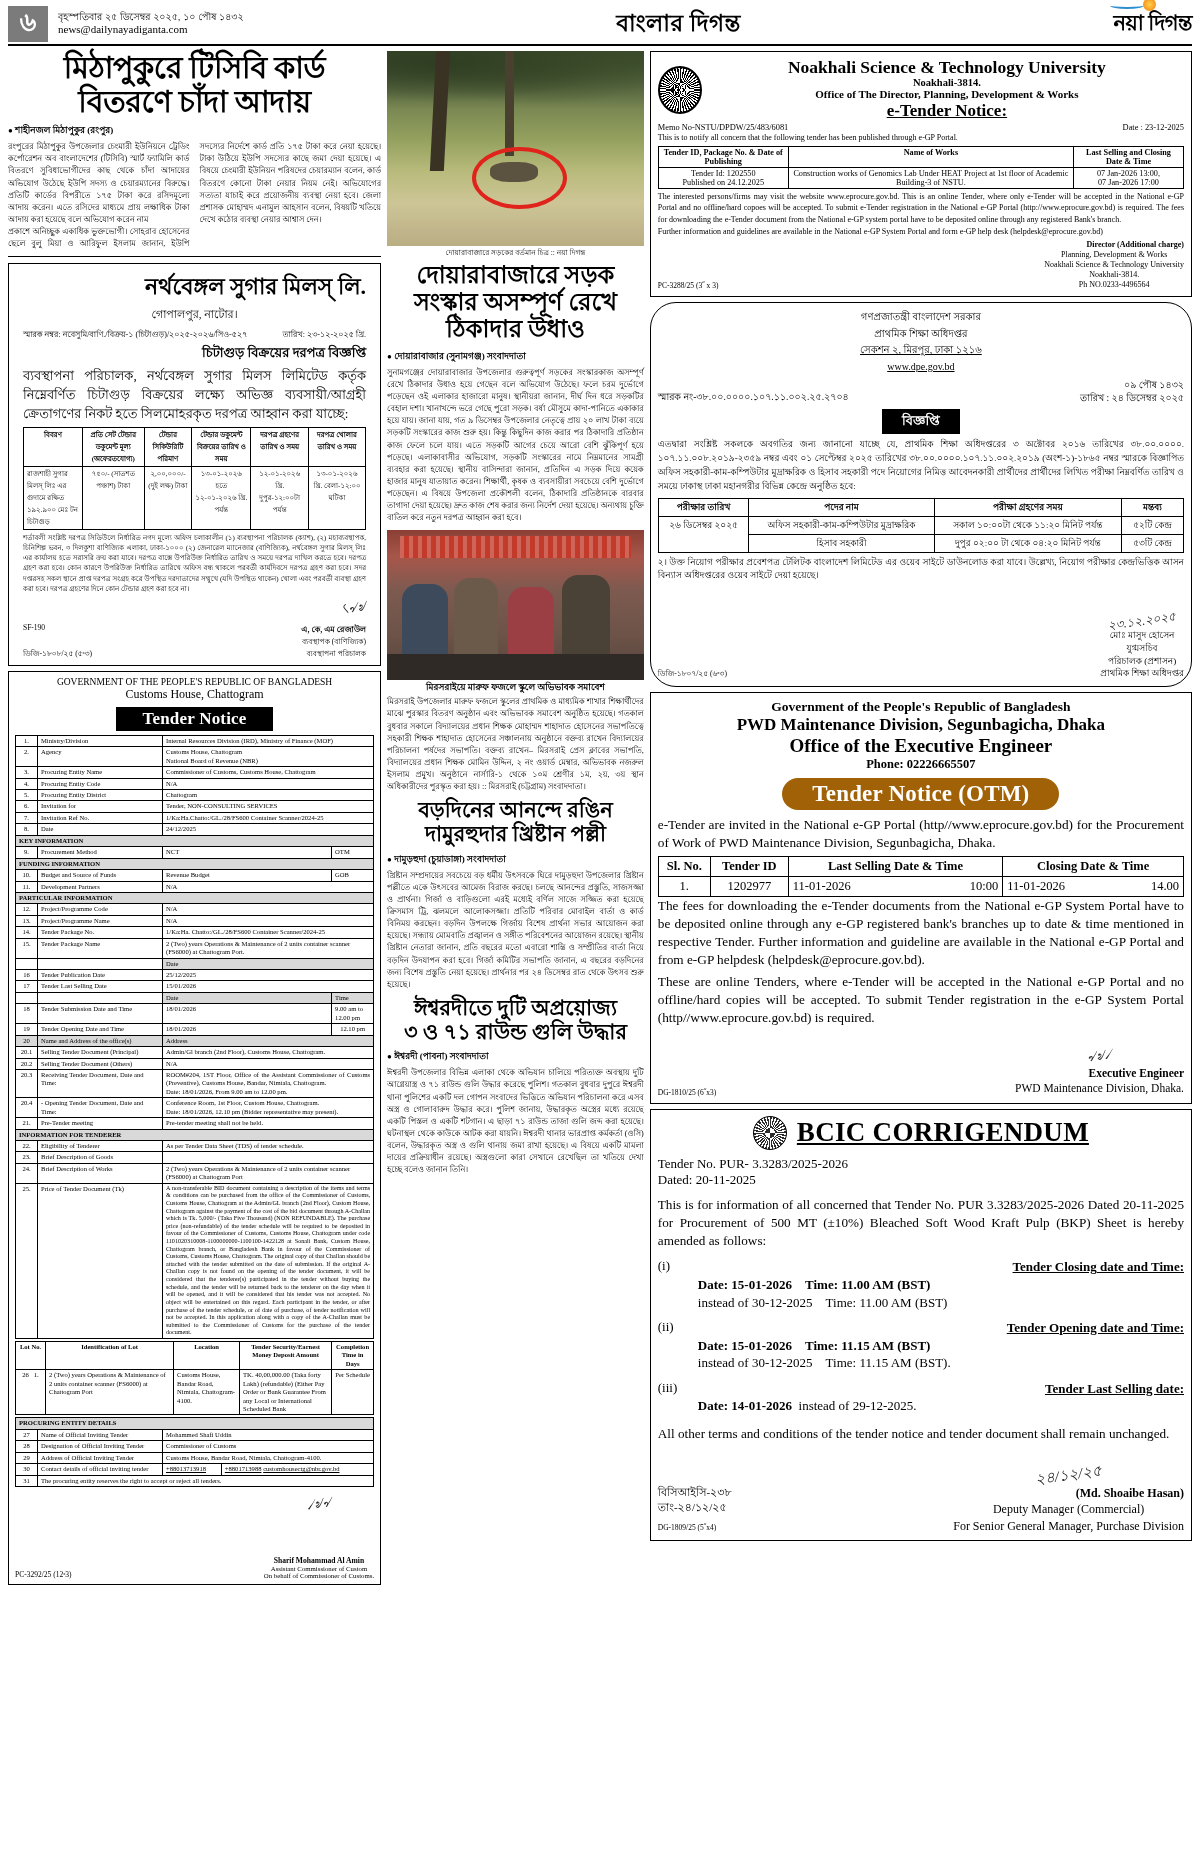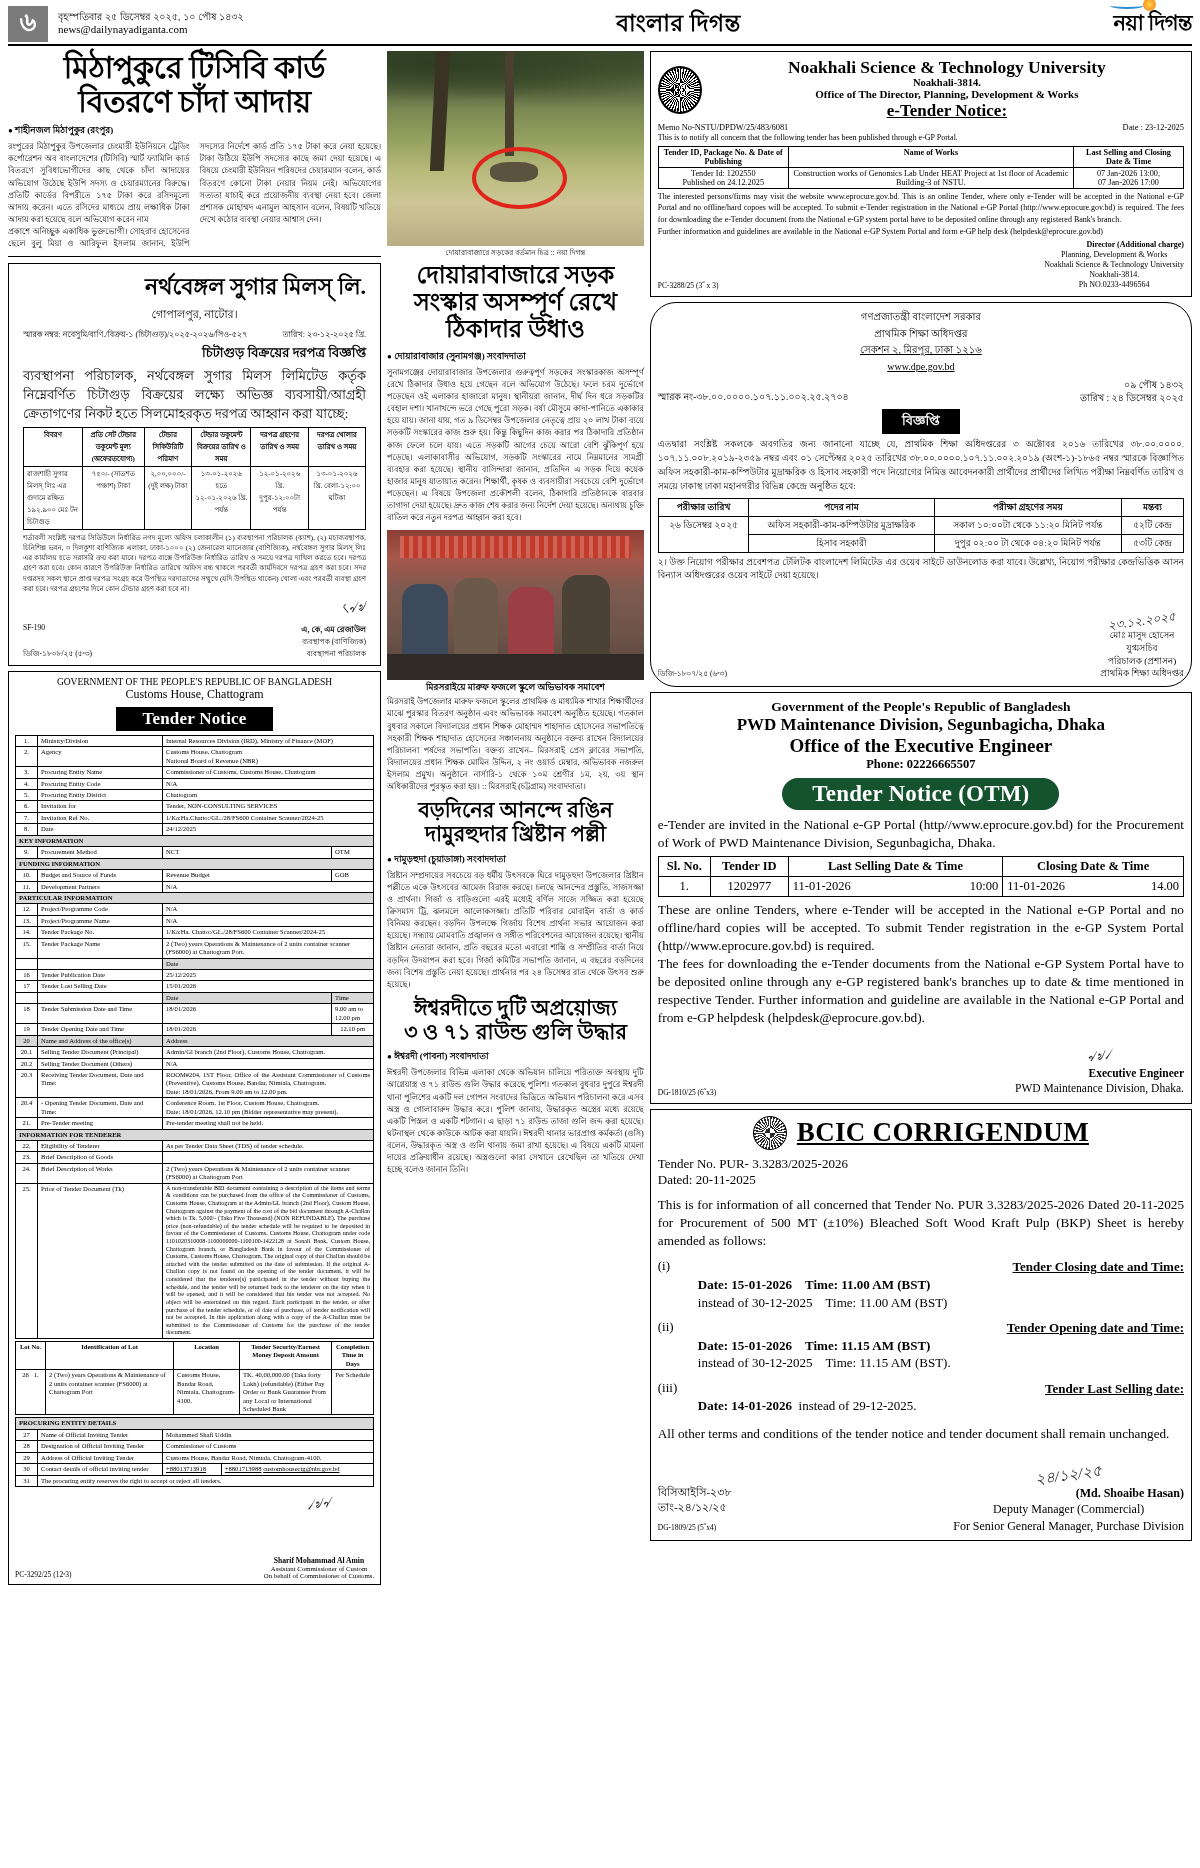--- a/index.html
+++ b/index.html
@@ -75,21 +75,21 @@
   .ph2 .tbl { position:absolute; left:0; bottom:0; width:100%; height:26px; background:#2f2a26; }
 
   
   .tbl { width:100%; border-collapse:collapse; }
   .tbl th, .tbl td { border:1px solid #000; padding:1px 3px; vertical-align:top; }
   .black-tag {
     display:inline-block; background:#000; color:#fff; font-weight:bold;
     padding:2px 26px; font-size:17px; letter-spacing:.2px;
   }
   .black-pill {
-    display:inline-block; background:#14532d; color:#fff; font-weight:bold;
+    display:inline-block; background:#a16207; color:#fff; font-weight:bold;
     padding:3px 30px; font-size:23px; border-radius:22px; letter-spacing:.2px;
   }
   .sec-hdr { background:#d9d9d9; font-weight:bold; }
   .shade { background:#d9d9d9; }
 
   
   .customs { font-size:6.6px; line-height:1.28; }
   .customs td { padding:1px 3px; }
   .customs .num { width:22px; text-align:center; }
   .customs .lbl { width:125px; }
@@ -645,22 +645,22 @@
             <th class="ctr">Closing Date &amp; Time</th>
           </tr>
           <tr>
             <td class="ctr">1.</td>
             <td class="ctr">1202977</td>
             <td><span>11-01-2026</span><span style="float:right;">10:00</span></td>
             <td><span>11-01-2026</span><span style="float:right;">14.00</span></td>
           </tr>
         </tbody>
           </table>
+        <div class="pwd-body">The fees for downloading the e-Tender documents from the National e-GP System Portal have to be deposited online through any e-GP registered bank's branches up to date &amp; time mentioned in respective Tender. Further information and guideline are available in the National e-GP Portal and from e-GP helpdesk (helpdesk@eprocure.gov.bd).</div>
         <div class="pwd-body" style="margin-top:4px;">These are online Tenders, where e-Tender will be accepted in the National e-GP Portal and no offline/hard copies will be accepted. To submit Tender registration in the e-GP System Portal (http//www.eprocure.gov.bd) is required.</div>
-        <div class="pwd-body">The fees for downloading the e-Tender documents from the National e-GP System Portal have to be deposited online through any e-GP registered bank's branches up to date &amp; time mentioned in respective Tender. Further information and guideline are available in the National e-GP Portal and from e-GP helpdesk (helpdesk@eprocure.gov.bd).</div>
         <div style="display:flex;justify-content:space-between;align-items:flex-end;margin-top:18px;">
           <div class="pc">DG-1810/25 (6˝x3)</div>
           <div style="text-align:center;font-size:11.5px;line-height:1.35;">
             <div class="sig">৵৶৴</div>
             <div class="b">Executive Engineer</div>
             <div>PWD Maintenance Division, Dhaka.</div>
           </div>
         </div>
       </div>
 

